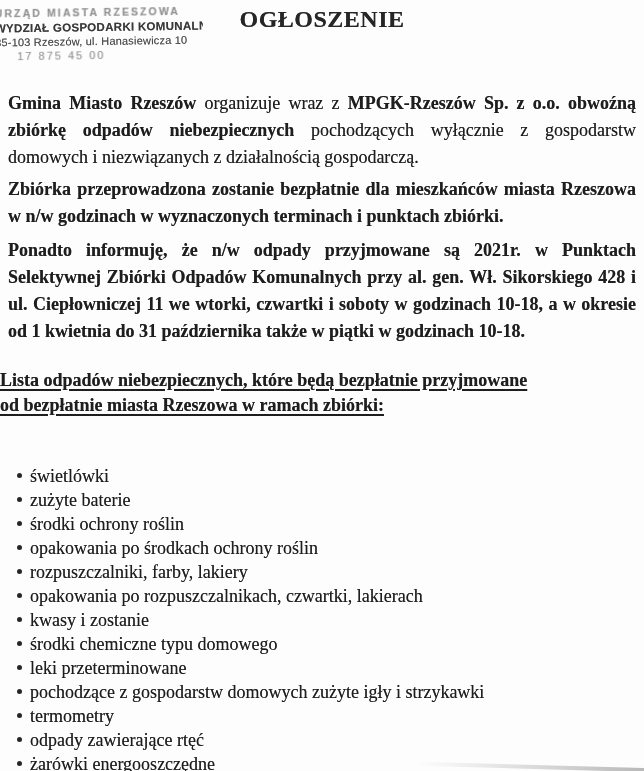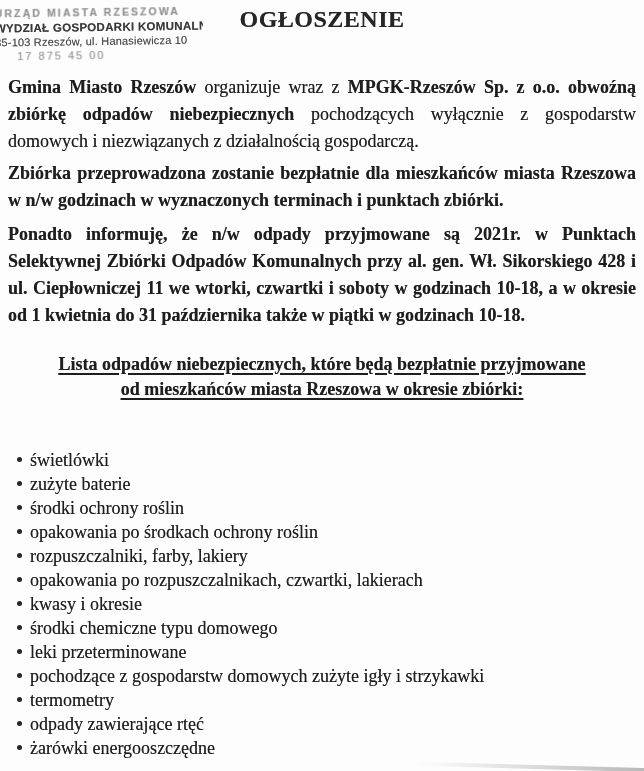--- a/index.html
+++ b/index.html
@@ -42,28 +42,28 @@
     color: #262626;
   }
 
   
   .para {
     margin: 0 8px;
     font-size: 18px;
     line-height: 27px;
     text-align: justify;
   }
-  .para-intro { margin-top: 41px; }
+  .para-intro { margin-top: 57px; }
   .para-free  { margin-top: 5px; font-weight: bold; }
   .para-pszok { margin-top: 7px; font-weight: bold; }
 
   
   .list-heading {
     margin-top: 23px;
-    text-align: center;
+    text-align: left;
     font-size: 18px;
     font-weight: bold;
     line-height: 25px;
   }
   .list-heading .u {
     text-decoration: underline;
     text-underline-offset: 3px;
     text-decoration-thickness: 1.5px;
   }
 
@@ -114,38 +114,38 @@
   <h1 class="doc-title">OGŁOSZENIE</h1>
 
   <p class="para para-intro"><strong>Gmina Miasto Rzeszów</strong><span> organizuje wraz z </span><strong>MPGK-Rzeszów Sp. z o.o. obwoźną zbiórkę odpadów niebezpiecznych</strong><span> pochodzących wyłącznie z gospodarstw domowych i niezwiązanych z działalnością gospodarczą.</span></p>
 
   <p class="para para-free">Zbiórka przeprowadzona zostanie bezpłatnie dla mieszkańców miasta Rzeszowa w n/w godzinach w wyznaczonych terminach i punktach zbiórki.</p>
 
   <p class="para para-pszok">Ponadto informuję, że n/w odpady przyjmowane są 2021r. w Punktach Selektywnej Zbiórki Odpadów Komunalnych przy al. gen. Wł. Sikorskiego 428 i ul. Ciepłowniczej 11 we wtorki, czwartki i soboty w godzinach 10-18, a w okresie od 1 kwietnia do 31 października także w piątki w godzinach 10-18.</p>
 
   <div class="list-heading">
     <div><span class="u">Lista odpadów niebezpiecznych, które będą bezpłatnie przyjmowane</span></div>
-    <div><span class="u">od mieszkańców miasta Rzeszowa w okresie zbiórki:</span></div>
+    <div><span class="u">od bezpłatnie miasta Rzeszowa w ramach zbiórki:</span></div>
   </div>
 
   <ul class="waste-list">
 
       <li>świetlówki</li>
 
       <li>zużyte baterie</li>
 
       <li>środki ochrony roślin</li>
 
       <li>opakowania po środkach ochrony roślin</li>
 
       <li>rozpuszczalniki, farby, lakiery</li>
 
       <li>opakowania po rozpuszczalnikach, czwartki, lakierach</li>
 
-      <li>kwasy i okresie</li>
+      <li>kwasy i zostanie</li>
 
       <li>środki chemiczne typu domowego</li>
 
       <li>leki przeterminowane</li>
 
       <li>pochodzące z gospodarstw domowych zużyte igły i strzykawki</li>
 
       <li>termometry</li>
 
       <li>odpady zawierające rtęć</li>

